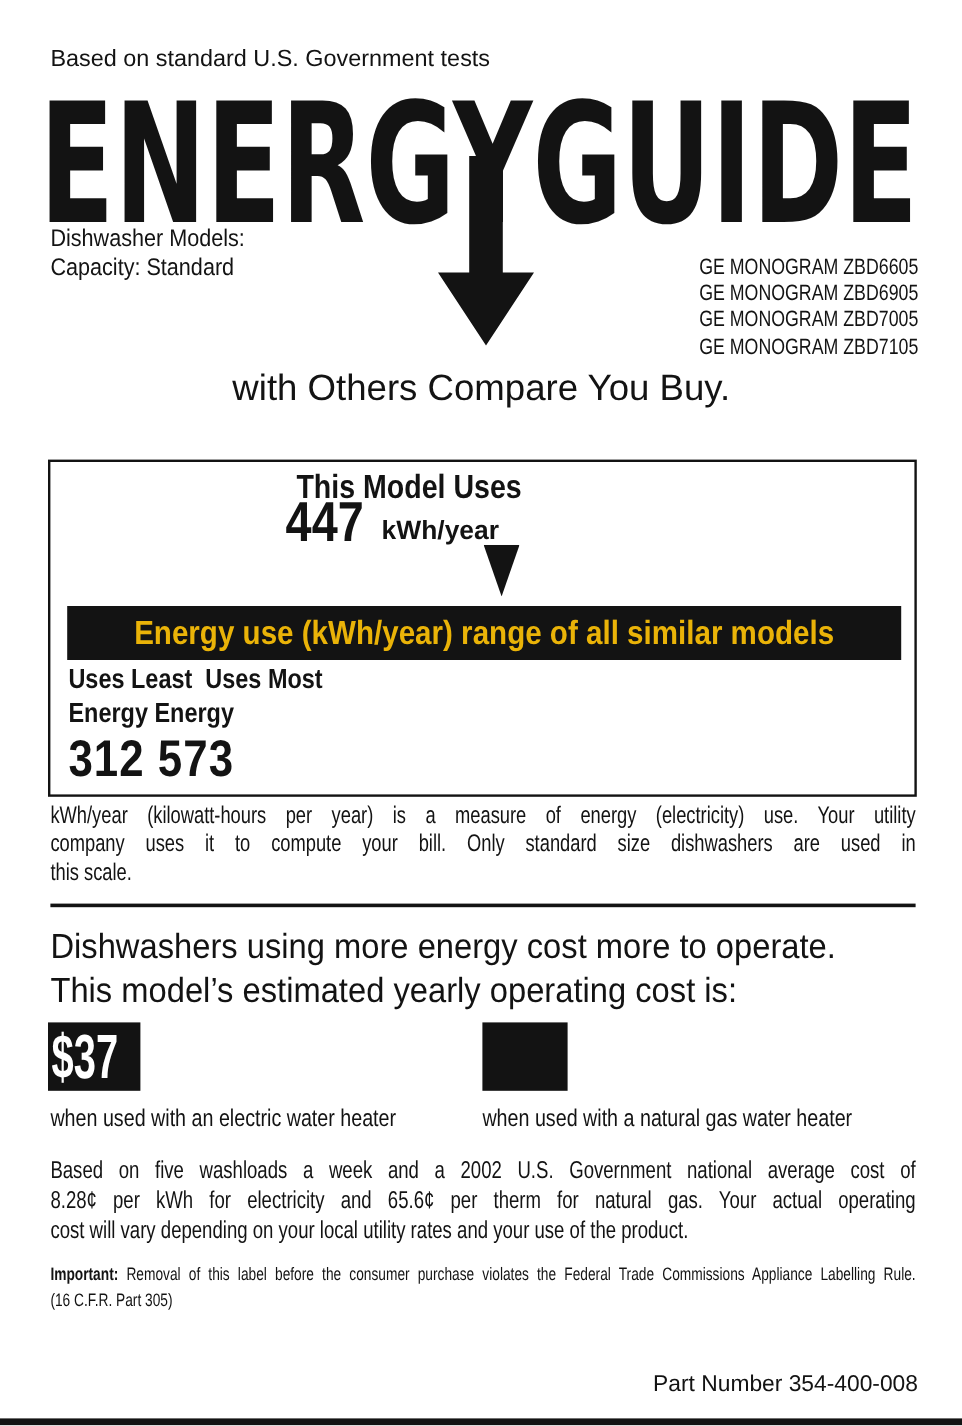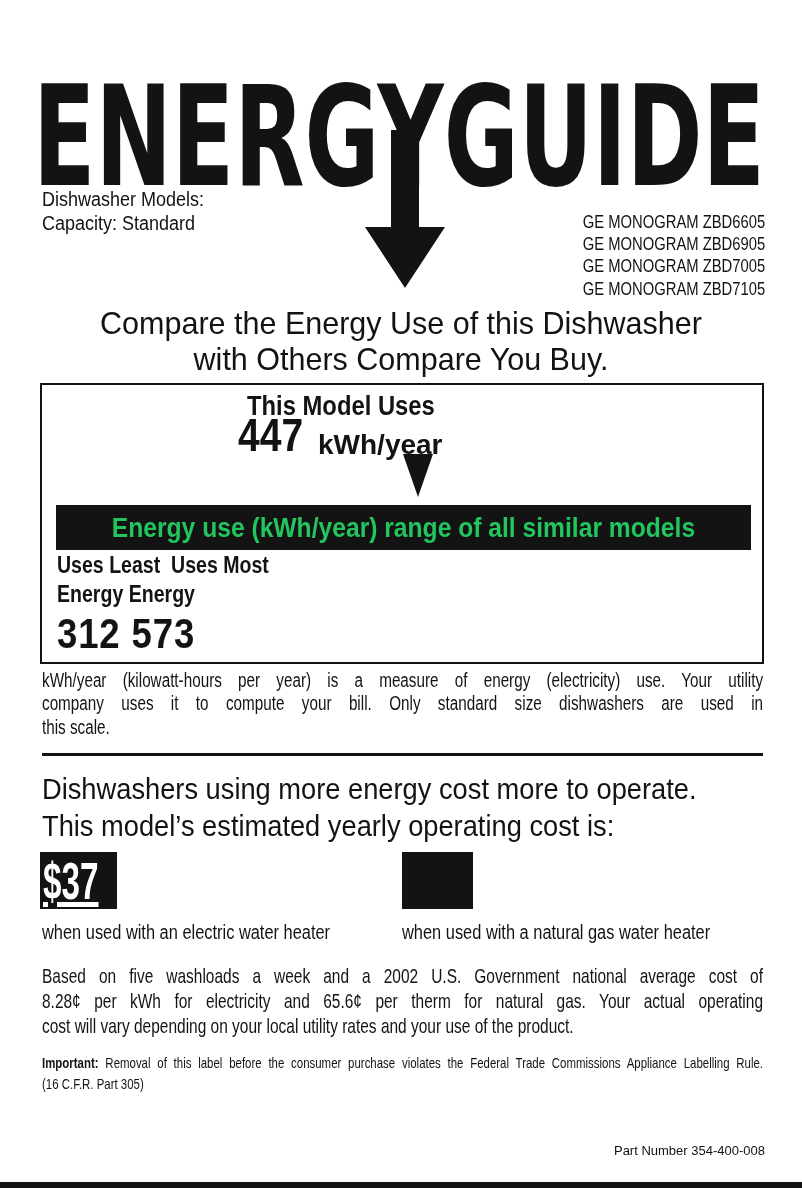--- a/index.html
+++ b/index.html
@@ -7,60 +7,60 @@
         font-family:"Liberation Sans", sans-serif;color:#131313;}
   .abs{position:absolute;}
   .b{font-weight:bold;}
   .sx{transform:scaleX(var(--sx,1));transform-origin:0 0;}
   .sxr{transform-origin:100% 0;}
   .nowrap{white-space:nowrap;}
   .pre{white-space:pre;}
   .pline{text-align:justify;text-align-last:justify;}
   .plast{text-align:left;text-align-last:left;}
   .fill{background:#131313;}
-  .range-bar{display:flex;align-items:center;justify-content:center;background:#131313;color:#22c55e;}
+  .range-bar{display:flex;align-items:center;justify-content:center;background:#131313;color:#eab308;}
   .tri{width:30px;height:43px;background:#131313;clip-path:polygon(0 0,100% 0,50% 100%);}
-  .cost-box{background:#131313;color:#fff;display:flex;align-items:center;text-decoration:underline;}
+  .cost-box{background:#131313;color:#fff;display:flex;align-items:center;}
   .usage-box{border:2.5px solid #131313;}
 </style>
 </head>
 <body>
 
 <div class="page">
 
+  <div class="abs" style="left:42px;top:38px;font-size:19.5px;">Based on standard U.S. Government tests</div>
 
   <svg class="abs" style="left:33px;top:70px;" width="734" height="224" viewBox="0 0 734 224">
     <text x="0" y="115" font-family="DejaVu Sans, sans-serif" font-size="139" font-weight="bold" fill="#131313" textLength="732" lengthAdjust="spacingAndGlyphs">ENERGYGUIDE</text>
     <path d="M358 60 L358 157 L332 157 L372 218 L412 157 L386 157 L386 60 Z" fill="#131313"></path>
   </svg>
 
   <div class="abs sx" style="left:42px;top:188px;font-size:20px;line-height:23.5px;--sx:.9;width:260px;">
     <div>Dishwasher Models:</div>
     <div>Capacity: Standard</div>
   </div>
 
   <div class="abs sx sxr" style="right:37px;top:211px;font-size:18.5px;line-height:22.2px;--sx:.8;text-align:right;">
     <div class="nowrap">GE MONOGRAM ZBD6605</div>
     <div class="nowrap">GE MONOGRAM ZBD6905</div>
     <div class="nowrap">GE MONOGRAM ZBD7005</div>
     <div class="nowrap">GE MONOGRAM ZBD7105</div>
   </div>
 
   <div class="abs" style="left:0;top:306px;width:802px;text-align:center;font-size:30.5px;line-height:35.5px;">
-    <div>Compare the Energy Use of this Dishwasher</div>
     <div>with Others Compare You Buy.</div>
   </div>
 
   <div class="abs usage-box" style="left:40px;top:383px;width:720px;height:277px;text-decoration:underline;">
 
     <div class="abs b sx nowrap" style="left:205px;top:5px;font-size:28px;--sx:.85;">This Model Uses</div>
 
     <div class="abs b sx nowrap" style="left:196px;top:22px;font-size:47px;--sx:.83;">447</div>
 
-    <div class="abs b nowrap" style="left:276px;top:44px;font-size:28px;">kWh/year</div>
+    <div class="abs b nowrap" style="left:276px;top:44px;font-size:22px;">kWh/year</div>
 
     <div class="abs tri" style="left:361px;top:69px;"></div>
 
     <div class="abs range-bar" style="left:14px;top:120px;width:695px;height:45px;">
       <span class="b sx nowrap" style="--sx:.88;transform-origin:center;font-size:28px;">Energy use (kWh/year) range of all similar models</span>
     </div>
 
     <div class="abs sx" style="left:15px;top:166px;--sx:.85;">
       <div class="b pre" style="font-size:23px;line-height:29px;">Uses Least  Uses Most</div>
       <div class="b pre" style="font-size:23px;line-height:29px;">Energy Energy</div>
@@ -96,17 +96,17 @@
     <div class="plast">cost will vary depending on your local utility rates and your use of the product.</div>
   </div>
 
   <div class="abs sx" style="left:42px;top:1053px;width:945px;--sx:.763;font-size:15px;line-height:20.5px;">
     <div class="pline">
       <span class="b">Important:</span><span> Removal of this label before the consumer purchase violates the Federal Trade Commissions Appliance Labelling Rule.</span>
     </div>
     <div class="plast">(16 C.F.R. Part 305)</div>
   </div>
 
-  <div class="abs nowrap" style="right:37px;top:1143px;font-size:13px;">Part Number 354-400-008</div>
+  <div class="abs nowrap" style="right:37px;top:1143px;font-size:19px;">Part Number 354-400-008</div>
 
   <div class="abs fill" style="left:0;top:1182px;width:802px;height:6px;"></div>
 
 </div>
 
 </body></html>

